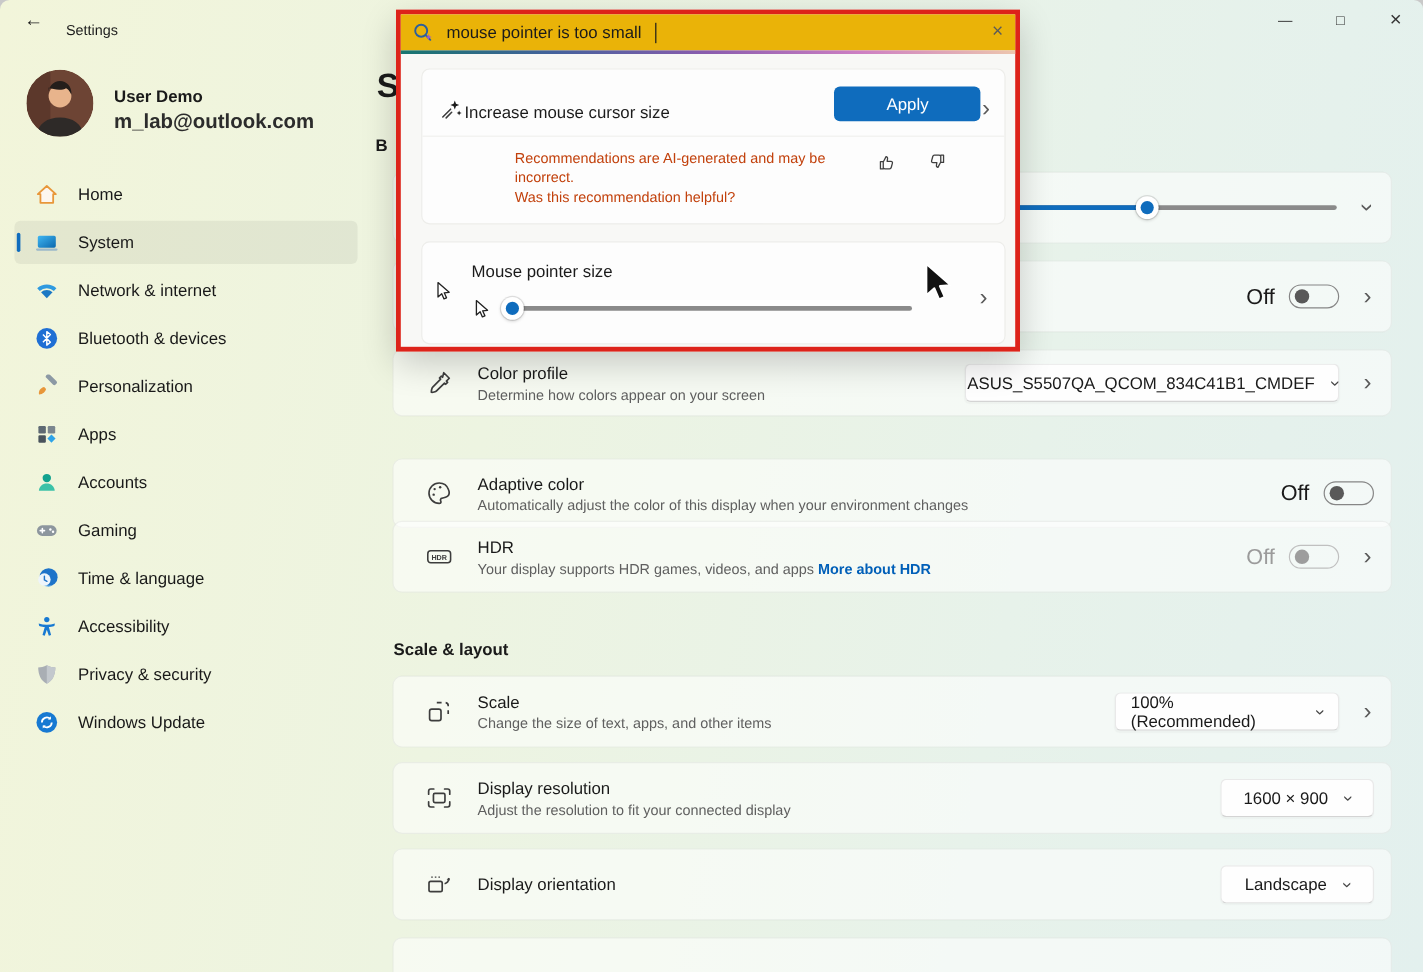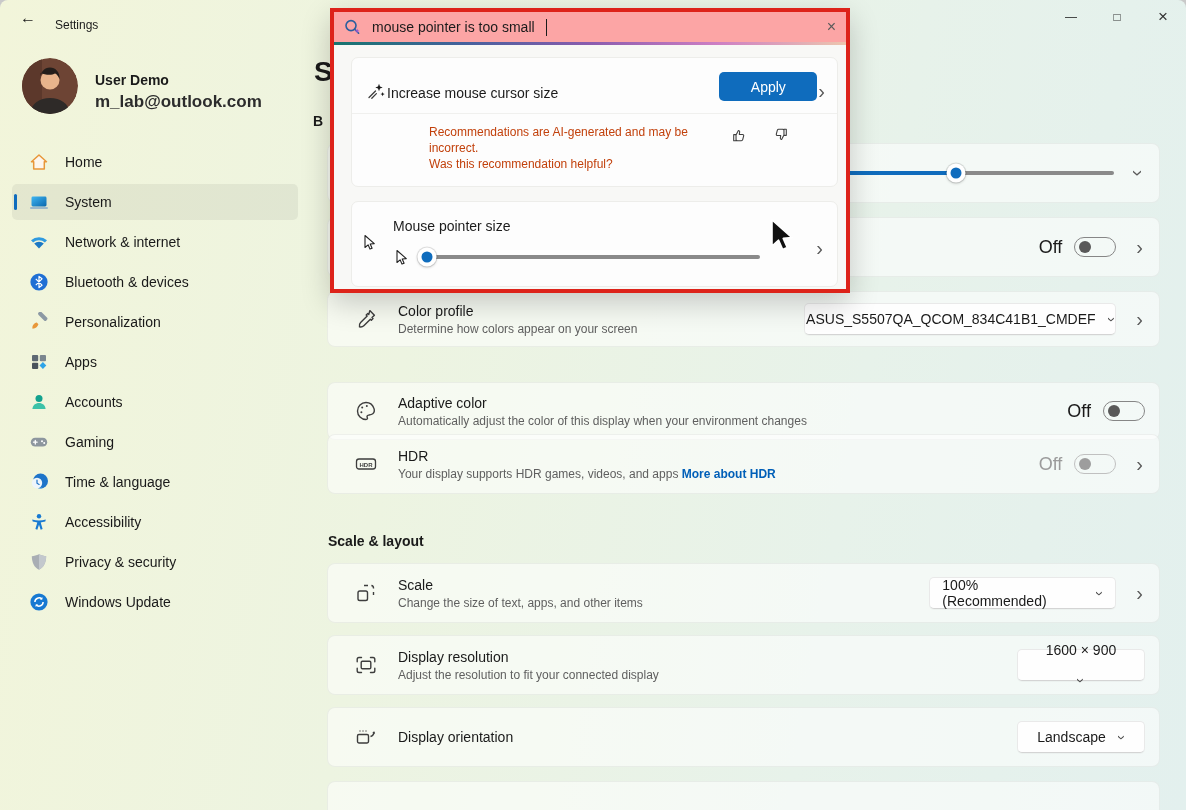--- a/index.html
+++ b/index.html
@@ -57,31 +57,31 @@
   .slider .thumb { position:absolute; top:50%; transform:translate(-50%,-50%); width:19px; height:19px;
     border-radius:50%; background:#fff; box-shadow:0 0 0 1px rgba(0,0,0,0.1),0 1px 3px rgba(0,0,0,0.2);
     display:flex; align-items:center; justify-content:center; cursor:pointer; }
   .slider .thumb::after { content:""; width:11px; height:11px; border-radius:50%; background:#0f6cbd; }
 
   .right-group { margin-left:auto; display:flex; align-items:center; }
 
   
   .overlay { position:absolute; left:330px; top:8px; width:520px; height:285px;
     border:4px solid #dd231a; background:#f8f8f6; box-shadow:0 10px 28px rgba(0,0,0,0.2); }
-  .search-bar { height:30px; background:#fca5a5; display:flex; align-items:center; padding:0 10px 0 9px; gap:10px; }
+  .search-bar { height:30px; background:#eab308; display:flex; align-items:center; padding:0 10px 0 9px; gap:10px; }
   .search-text { font-size:14px; color:#1b1b1b; }
   .caret { width:1px; height:17px; background:#1b1b1b; margin-left:1px; }
   .search-close { margin-left:auto; font-size:16px; color:#5a5a5a; cursor:pointer; }
   .search-grad { height:3px; background:linear-gradient(90deg,#17756f,#44619c,#8a5cae,#cd7fc3,#edc6ae); }
   .overlay-body { padding:12px 8px 0 17px; }
   .ocard { background:#fdfdfd; border:1px solid #ededea; border-radius:7px; width:487px; }
   .rec-top { display:flex; align-items:flex-end; gap:1px; padding:14px 12px 12px 14px; }
   .rec-title { font-size:14px; color:#1b1b1b; flex:1; }
   .apply-btn { background:#0f6cbd; color:#fff; border:none; border-radius:5px; font-size:14px;
-    width:98px; height:29px; cursor:pointer; font-family:inherit; }
+    width:122px; height:29px; cursor:pointer; font-family:inherit; }
   .rec-bottom { display:flex; align-items:flex-start; padding:10px 48px 14px 46px; border-top:1px solid #f0f0ee; }
   .rec-note { font-size:12px; color:#c2410c; line-height:16px;margin-left:31px; }
   .thumbs { margin-left:auto; display:flex; gap:22px; padding-top:2px; }
   .thumb-btn { width:18px; height:18px; cursor:pointer; color:#3f3f3f; }
   .pcard { position:relative; height:86px; margin-top:14px; }
   .pc-title { position:absolute; left:41px; top:16px; font-size:14px; color:#1b1b1b; }
   .pc-chev { position:absolute; right:14px; top:36px; }
   .cursor-sm1 { position:absolute; left:10px; top:32px; width:16px; height:18px; }
   .cursor-sm2 { position:absolute; left:42px; top:47px; width:16px; height:18px; }
   .pc-slider { position:absolute; left:68px; top:53px; width:340px; }
@@ -324,21 +324,21 @@
   <div class="card" style="top:635px;height:60px;">
     <svg class="row-icon" viewBox="0 0 24 24">
         <path d="M7.5 4.5H5A1.8 1.8 0 0 0 3.2 6.3v2.5M16.5 4.5H19a1.8 1.8 0 0 1 1.8 1.8v2.5M7.5 19.5H5a1.8 1.8 0 0 1-1.8-1.8v-2.5M16.5 19.5H19a1.8 1.8 0 0 0 1.8-1.8v-2.5" fill="none" stroke="#3d3d3d" stroke-width="1.4" stroke-linecap="round"></path>
         <rect x="7.2" y="8.2" width="9.6" height="7.6" rx="1.2" fill="none" stroke="#3d3d3d" stroke-width="1.4"></rect>
       </svg>
     <div class="row-text">
       <div class="row-title">Display resolution</div>
       <div class="row-desc">Adjust the resolution to fit your connected display</div>
     </div>
     <div class="right-group" style="margin-right:-2px;">
-      <div class="dropdown" style="width:128px;flex-direction:column;">
+      <div class="dropdown" style="width:128px;">
         <span>1600 × 900</span>
         <span class="dd-chev">›</span>
       </div>
     </div>
   </div>
 
   <div class="card" style="top:707px;height:60px;">
     <svg class="row-icon" viewBox="0 0 24 24">
         <rect x="3.5" y="9.5" width="11" height="8.5" rx="1.4" fill="none" stroke="#3d3d3d" stroke-width="1.4"></rect>
         <path d="M6 6.5v-1M9 6.5v-1M12 6.5v-1" stroke="#3d3d3d" stroke-width="1.3"></path>

